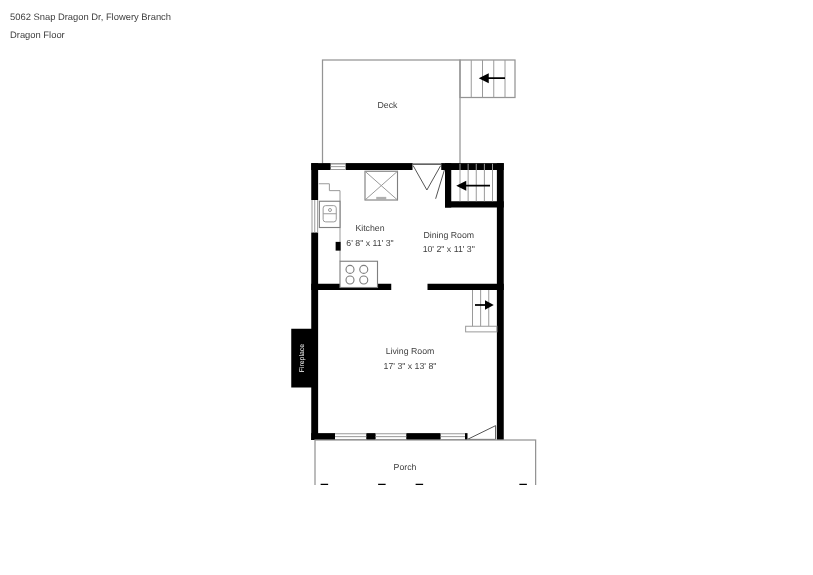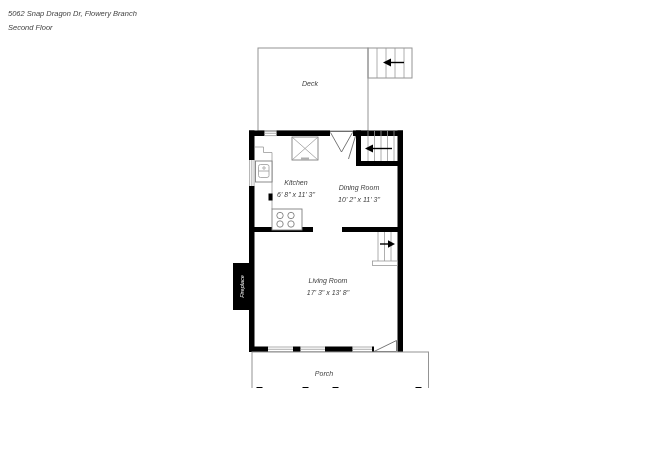--- a/index.html
+++ b/index.html
@@ -1,38 +1,38 @@
 <!DOCTYPE html>
 <html><head>
 <meta charset="utf-8">
 <style>
   html,body{margin:0;padding:0;background:#fff;}
   .canvas{position:relative;width:650px;height:388px;background:#fff;overflow:hidden;
-          font-family:"Liberation Sans",sans-serif;font-style:italic;}
+          font-family:"Liberation Sans",sans-serif;}
   .header{position:absolute;left:8px;top:7px;font-size:7.5px;line-height:14px;color:#3e3e3e;}
   .disclaimer{position:absolute;left:8px;top:428px;font-size:5.7px;line-height:14px;color:#4a4a4a;}
   svg{position:absolute;left:0;top:0;}
   svg text{font-family:"Liberation Sans",sans-serif;fill:#3e3e3e;font-size:7px;}
   .wall{fill:#000;}
   .thin{stroke:#949494;stroke-width:1;fill:none;}
   .thinner{stroke:#9a9a9a;stroke-width:0.8;fill:none;}
   .fixture{stroke:#7f7f7f;stroke-width:0.9;fill:#fff;}
   .doorline{stroke:#555;stroke-width:0.8;fill:none;}
   .arrow-line{stroke:#000;stroke-width:1.4;fill:none;}
   .arrow-head{fill:#000;stroke:none;}
   .fp-text{fill:#fff;font-size:5.5px;}
 </style>
 </head>
 <body>
 
 <div class="canvas">
 
   <div class="header">
     <div>5062 Snap Dragon Dr, Flowery Branch</div>
-    <div>Second Floor</div>
+    <div>Dragon Floor</div>
   </div>
 
   <svg width="650" height="460" viewBox="0 0 650 460">
 
     <g>
       <rect class="thin" x="258" y="48" width="110" height="83"></rect>
       <text x="310" y="86" text-anchor="middle">Deck</text>
     </g>
 
     <g>

